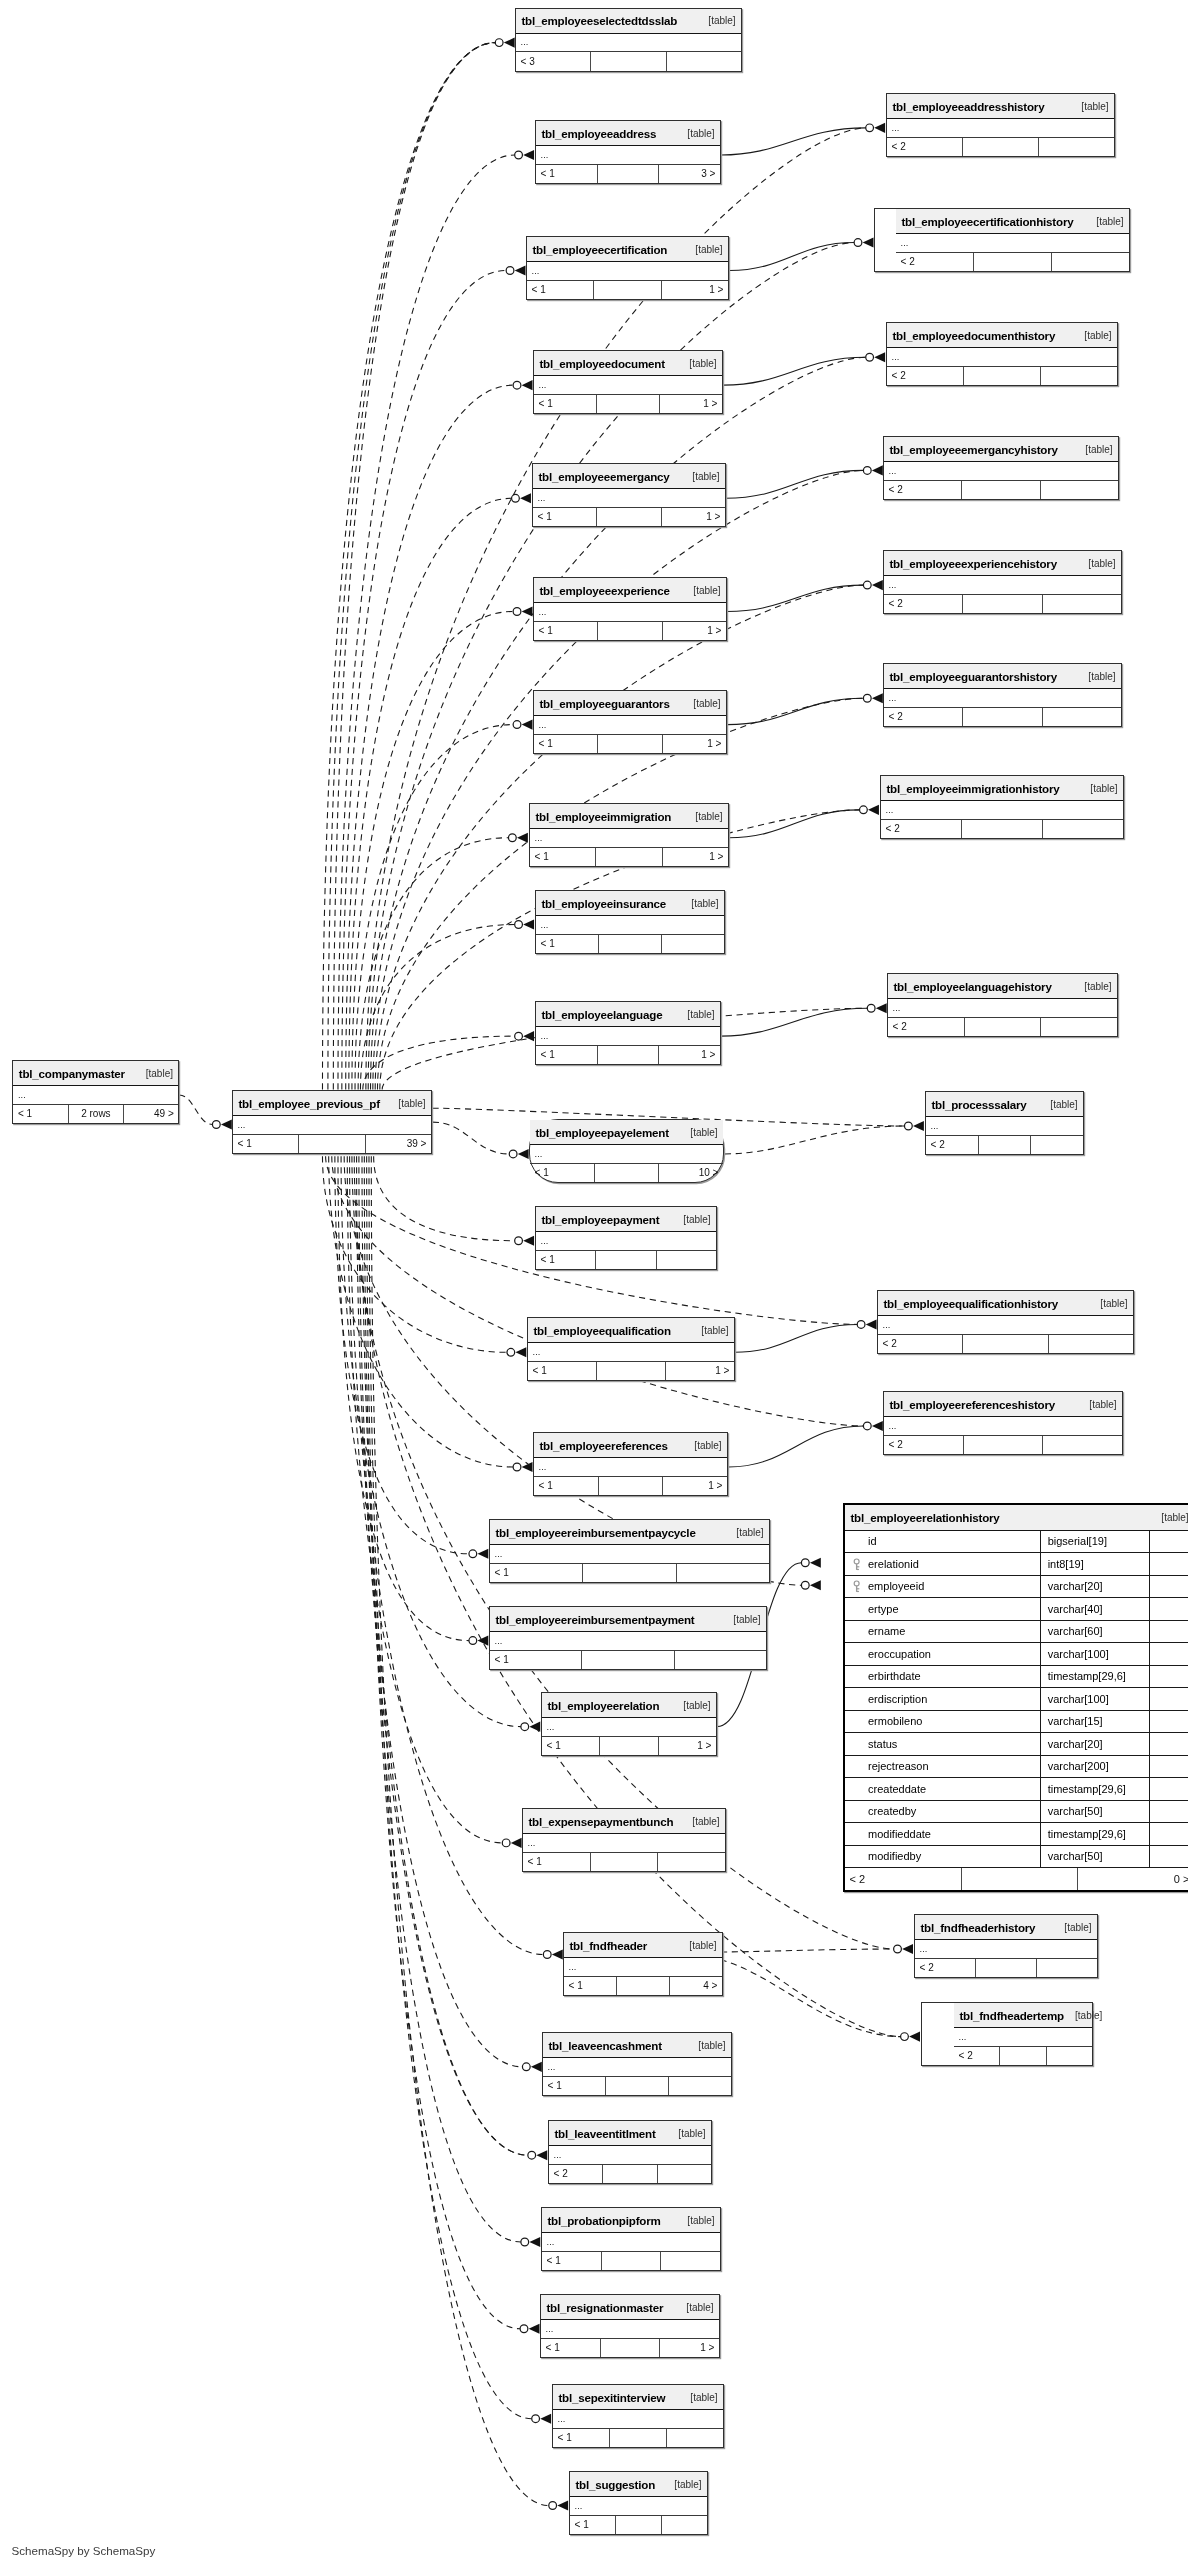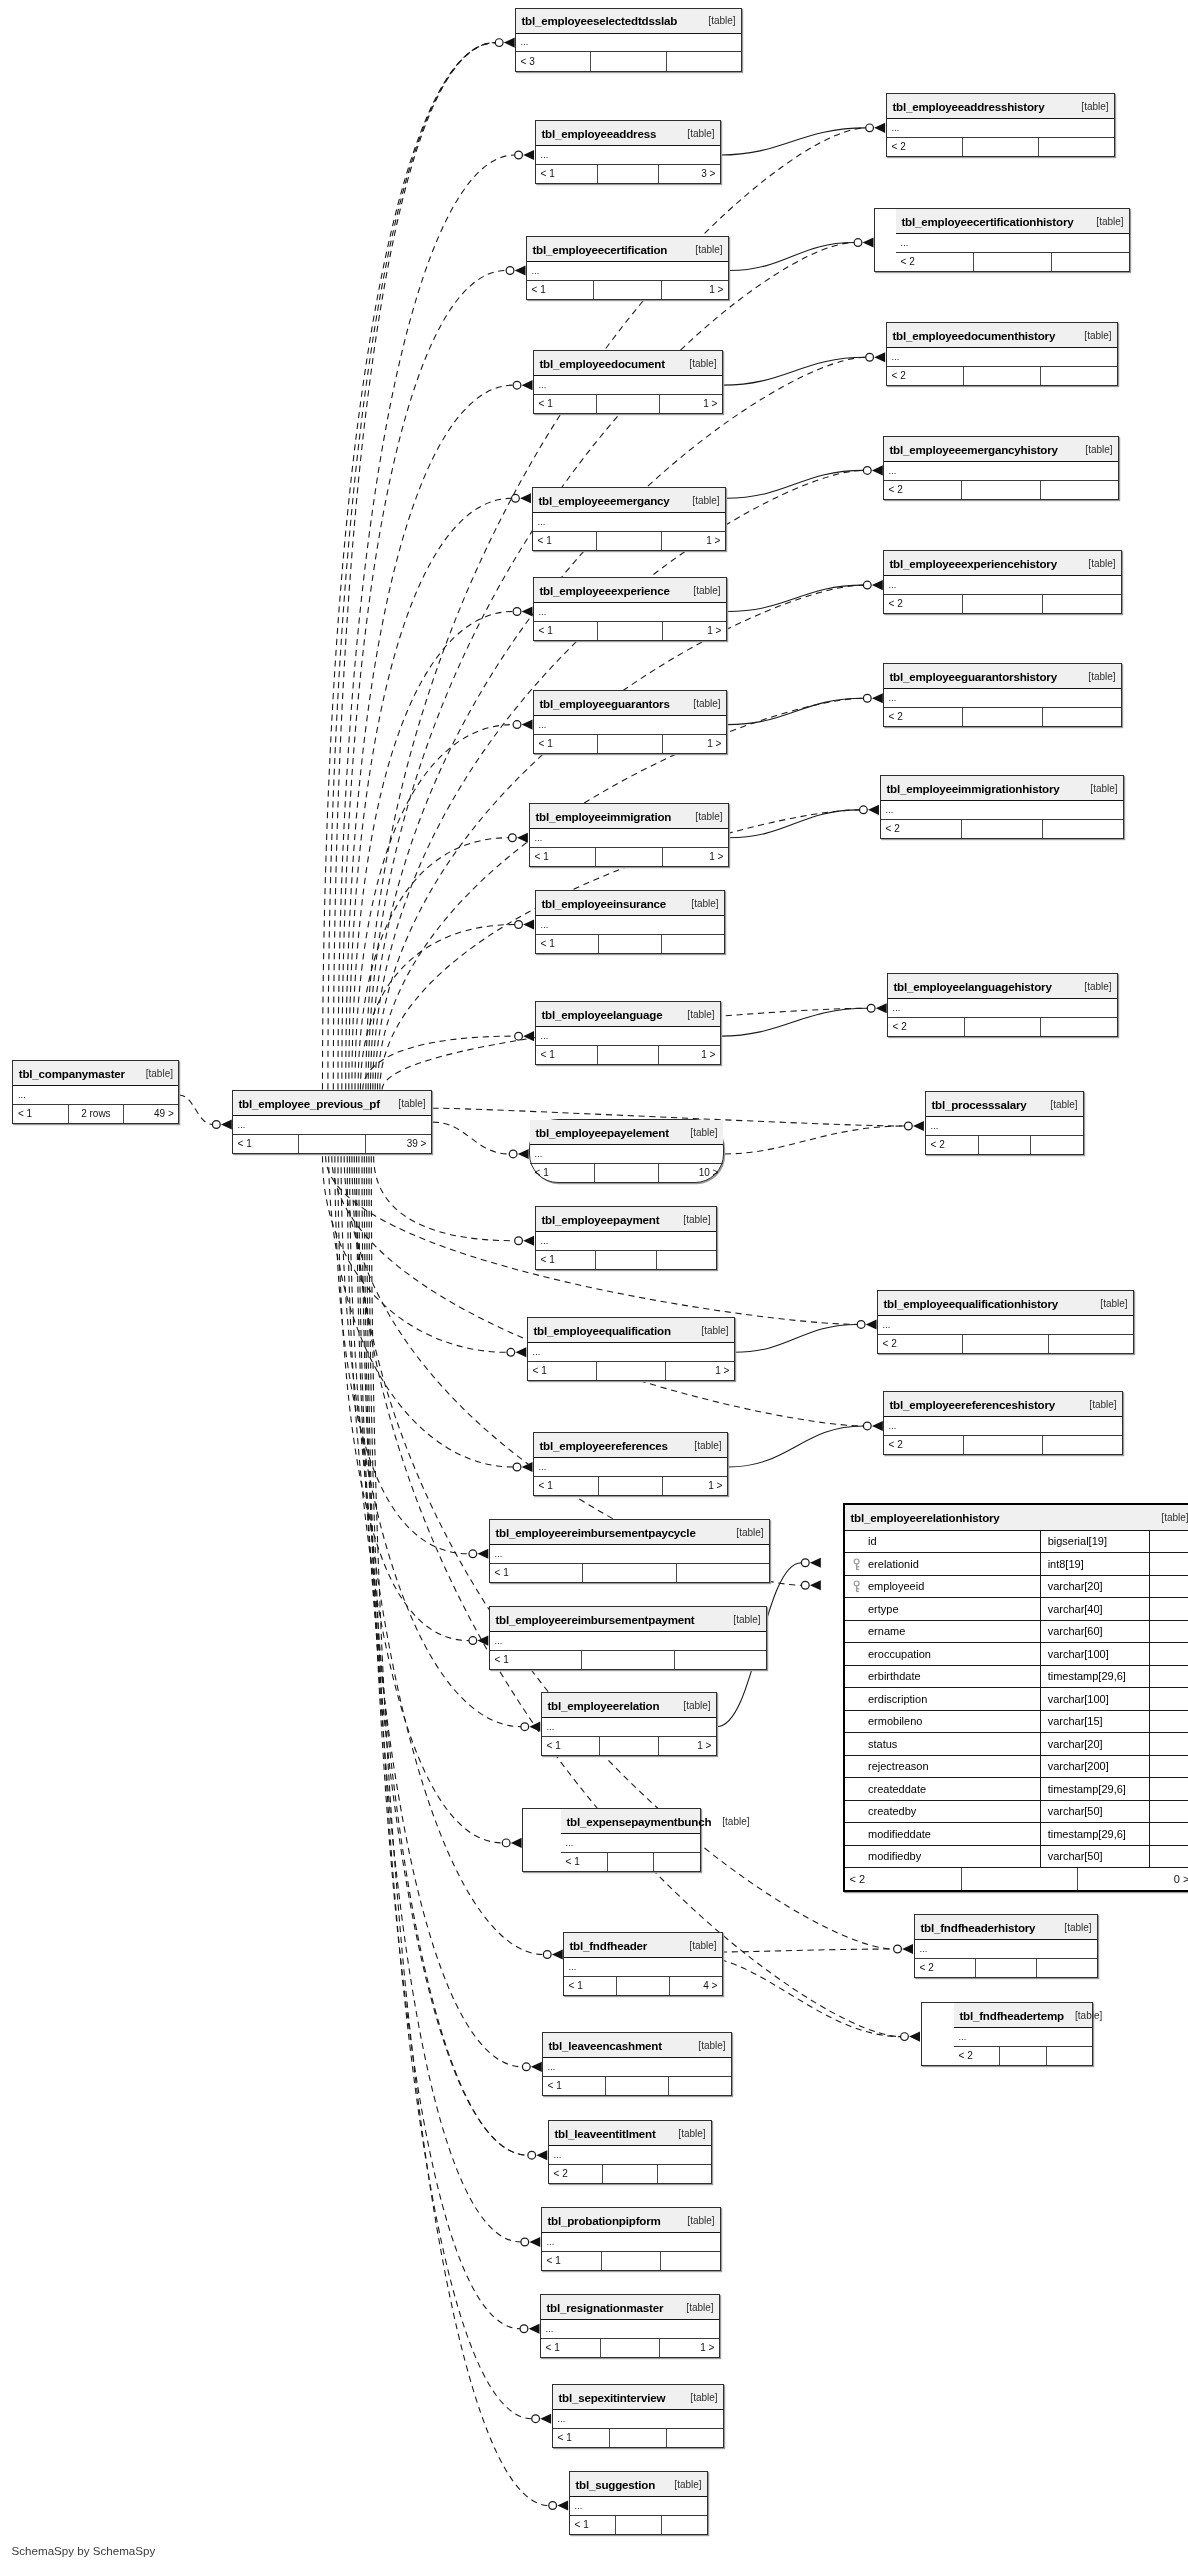--- a/index.html
+++ b/index.html
@@ -373,21 +373,21 @@
         <span class="nm">tbl_employeedocumenthistory</span>
         <span class="tag">[table]</span>
       </div>
       <div class="dots">...</div>
       <div class="ftr">
         <span class="fc">&lt; 2</span>
         <span class="fc"></span>
         <span class="fc"></span>
       </div>
     </div>
-    <div class="tbl" style="left: 532px; top: 463px; width: 194px; margin-top: 24px;">
+    <div class="tbl" style="left: 532px; top: 463px; width: 194px;">
       <div class="hdr">
         <span class="nm">tbl_employeeemergancy</span>
         <span class="tag">[table]</span>
       </div>
       <div class="dots">...</div>
       <div class="ftr">
         <span class="fc">&lt; 1</span>
         <span class="fc"></span>
         <span class="fc">1 &gt;</span>
       </div>
@@ -723,21 +723,21 @@
         <span class="cn">modifiedby</span>
         <span class="ct">varchar[50]</span>
         <span class="cs"></span>
       </div>
       <div class="ftr">
         <span class="fc">&lt; 2</span>
         <span class="fc"></span>
         <span class="fc">0 &gt;</span>
       </div>
     </div>
-    <div class="tbl" style="left: 522px; top: 1808px; width: 179px; padding-left: 38px;">
+    <div class="tbl" style="left: 522px; top: 1808px; width: 204px;">
       <div class="hdr">
         <span class="nm">tbl_expensepaymentbunch</span>
         <span class="tag">[table]</span>
       </div>
       <div class="dots">...</div>
       <div class="ftr">
         <span class="fc">&lt; 1</span>
         <span class="fc"></span>
         <span class="fc"></span>
       </div>

